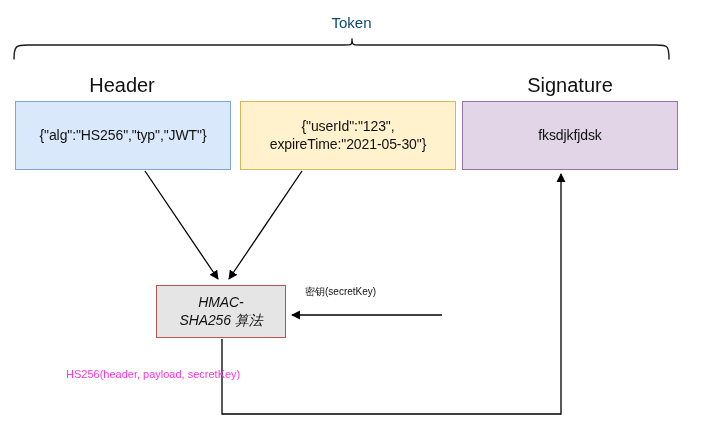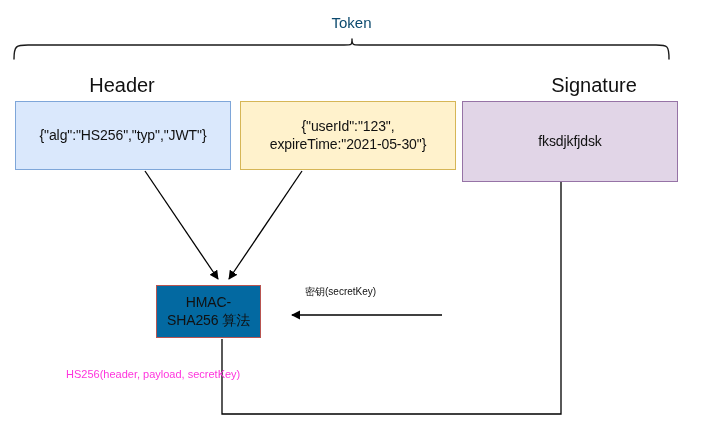--- a/index.html
+++ b/index.html
@@ -60,30 +60,30 @@
     position: absolute;
     font-size: 15px;
     color: #0c4a6e;
     white-space: nowrap;
   }
 
   
   #token-title   { left: 0;   top: 14px;  width: 703px; text-align: center; }
   #cap-header    { left: 62px;  top: 74px; width: 120px; }
   #cap-payload   { left: 287px; top: 74px; width: 120px; }
-  #cap-signature { left: 534px; top: 74px; width: 120px; }
+  #cap-signature { left: 510px; top: 74px; width: 120px; }
 
   #box-header    { left: 15px;  top: 101px; width: 216px; height: 69px;
                    background: #dae8fc; border-color: #7ea6d9; }
   #box-payload   { left: 240px; top: 101px; width: 216px; height: 69px;
                    background: #fff2cc; border-color: #d6b656; }
-  #box-signature { left: 462px; top: 101px; width: 216px; height: 81px;
+  #box-signature { left: 462px; top: 101px; width: 216px; height: 69px;
                    background: #e1d5e7; border-color: #9673a6; text-align: center; }
-  #box-hmac      { left: 156px; top: 285px; width: 105px; height: 53px;
-                   background: #0369a1; border-color: #b85450; font-size: 14px; }
+  #box-hmac      { left: 156px; top: 285px; width: 130px; height: 53px;
+                   background: #e5e5e5; border-color: #b85450; font-size: 14px; font-style: italic; }
 
   #lbl-secretkey { left: 305px; top: 285px; }
   #lbl-hs256     { left: 66px;  top: 368px; }
 </style>
 </head>
 <body>
 
 <div id="canvas">
 
   <svg class="svg-layer" viewBox="0 0 703 434" width="703" height="434">

